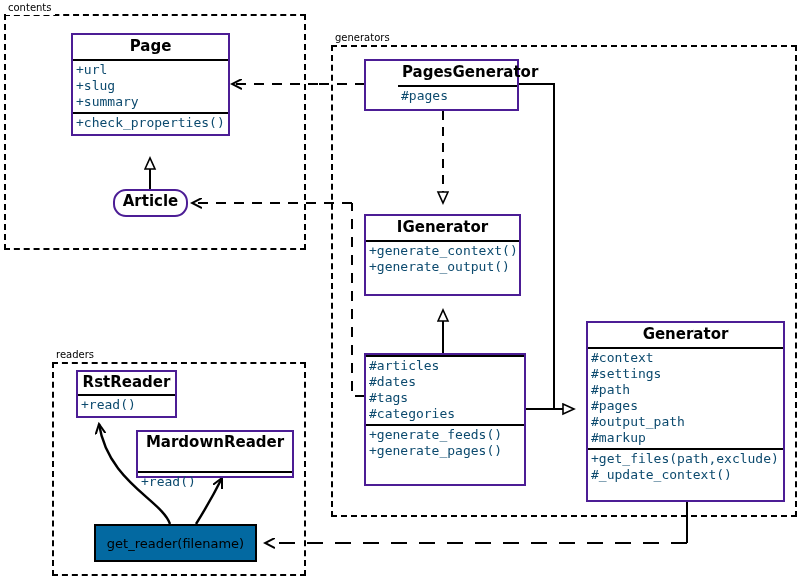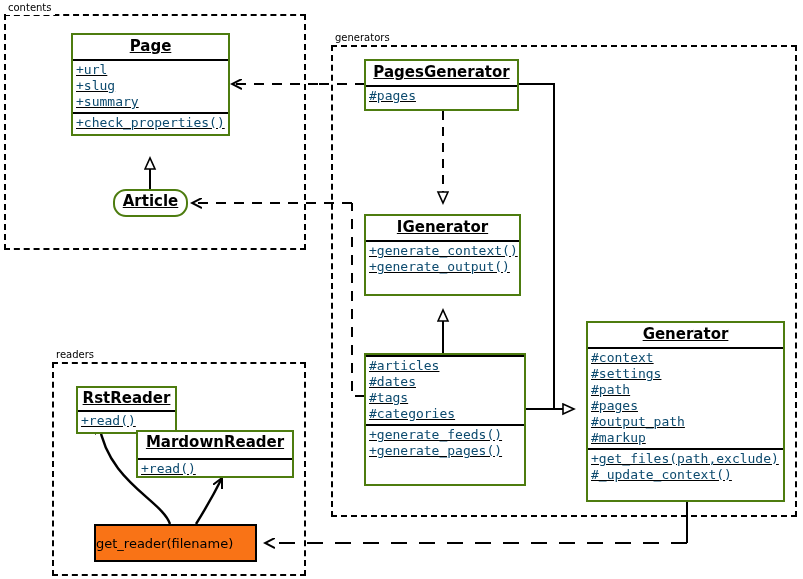--- a/index.html
+++ b/index.html
@@ -37,25 +37,24 @@
     color: #000;
     background: #ffffff;
     padding: 0 3px 0 2px;
     white-space: nowrap;
     line-height: 15px;
   }
 
   
   .cls {
     position: absolute;
-    border: 2px solid #4d7c0f;
+    border: 2px solid #4c1d95;
     background: #ffffff;
     box-sizing: border-box;
     z-index: 5;
-    text-decoration: underline;
   }
   .cls .hdr {
     text-align: center;
     font-weight: bold;
     font-size: 15px;
     font-family: "DejaVu Sans", sans-serif;
     padding: 3px 4px 4px 4px;
     line-height: 17px;
     color: #000;
   }
@@ -77,24 +76,25 @@
     font-size: 13px;
     line-height: 16px;
     color: #0c4a6e;
     white-space: nowrap;
   }
 
   
   .fnbox {
     position: absolute;
     border: 2px solid #000;
-    background: #f97316;
+    background: #0369a1;
     box-sizing: border-box;
     display: flex;
     align-items: center;
+    justify-content: center;
     z-index: 5;
   }
   .fnbox .row {
     font-family: "DejaVu Sans", sans-serif;
     font-size: 13px;
     color: #000;
     white-space: nowrap;
   }
 </style>
 </head>
@@ -188,21 +188,21 @@
     </div>
     <div class="sep compartment">
       <div class="row">+check_properties()</div>
     </div>
   </div>
 
   <div class="cls" style="left:113px; top:189px; width:75px; height:28px;border-radius:13px;">
     <div class="hdr" style="padding:2px 4px;">Article</div>
   </div>
 
-  <div class="cls" style="left:364px; top:59px; width:155px; height:52px;">
+  <div class="cls" style="left:364px; top:59px; width:155px; height:52px;padding-left:32px;">
     <div class="hdr">PagesGenerator</div>
     <div class="sep compartment">
       <div class="row">#pages</div>
     </div>
   </div>
 
   <div class="cls" style="left:364px; top:214px; width:157px; height:82px;">
     <div class="hdr">
       <span>IGenerator</span>
     </div>
@@ -234,29 +234,29 @@
       <div class="row">#pages</div>
       <div class="row">#output_path</div>
       <div class="row">#markup</div>
     </div>
     <div class="sep compartment">
       <div class="row">+get_files(path,exclude)</div>
       <div class="row">#_update_context()</div>
     </div>
   </div>
 
-  <div class="cls" style="left:76px; top:370px; width:101px; height:48px;margin-top:16px;">
+  <div class="cls" style="left:76px; top:370px; width:101px; height:48px;">
     <div class="hdr" style="padding:2px 4px 3px 4px;">RstReader</div>
     <div class="sep compartment">
       <div class="row">+read()</div>
     </div>
   </div>
 
   <div class="cls" style="left:136px; top:430px; width:158px; height:48px;">
-    <div class="hdr" style="padding:2px 4px 7px 4px;">MardownReader</div>
+    <div class="hdr" style="padding:2px 4px 20px 4px;">MardownReader</div>
     <div class="sep compartment">
       <div class="row">+read()</div>
     </div>
   </div>
 
   <div class="fnbox" style="left:94px; top:524px; width:163px; height:38px;">
     <span class="row">get_reader(filename)</span>
   </div>
 
 </div>

